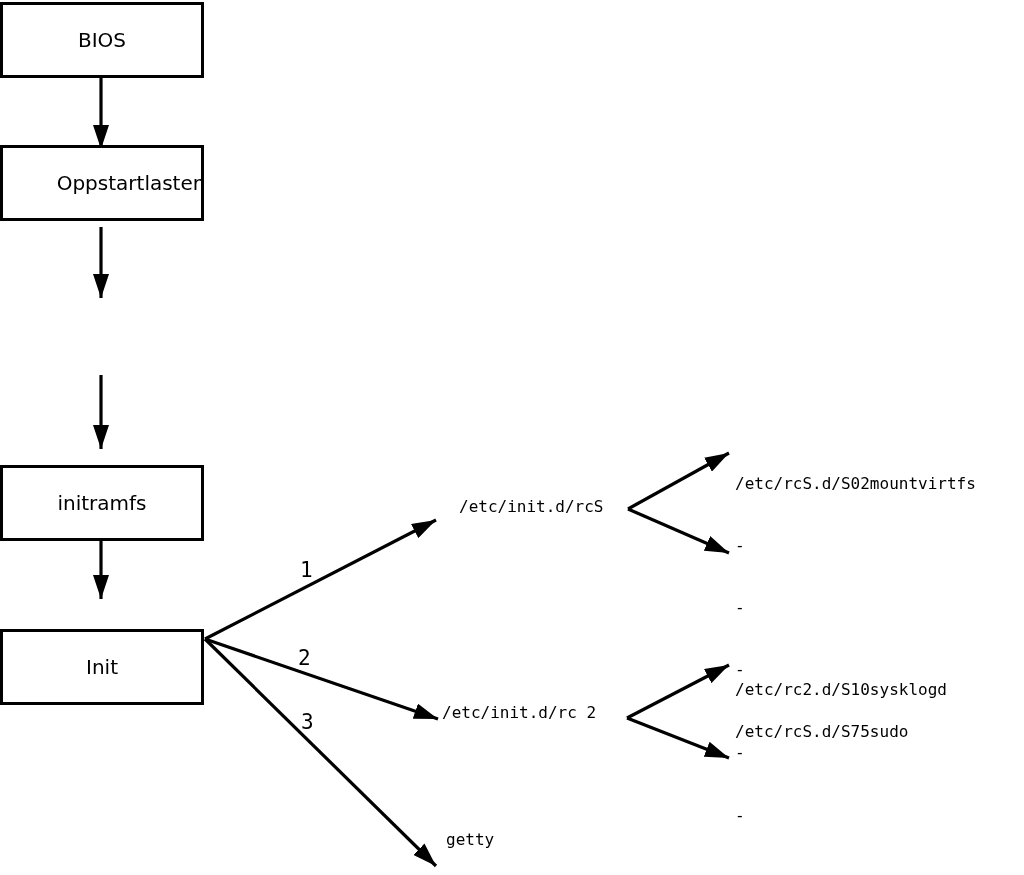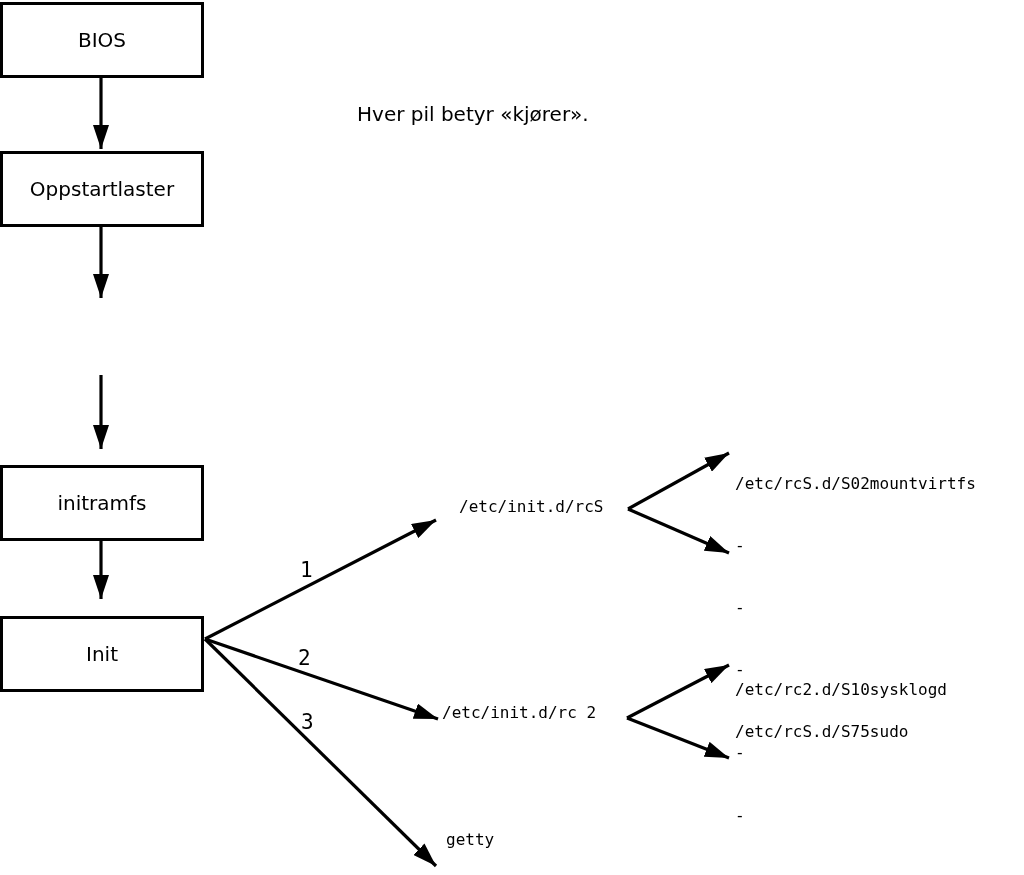--- a/index.html
+++ b/index.html
@@ -30,24 +30,24 @@
     height: 76px;
     box-sizing: border-box;
     border: 3px solid #000000;
     background: #ffffff;
     display: flex;
     align-items: center;
     justify-content: center;
     font-size: 20px;
   }
   .box-bios          { top: 2px; }
-  .box-bootloader    { top: 151px; }
+  .box-bootloader    { top: 145px; justify-content: flex-end; }
   .box-kernel        { top: 300px; }
   .box-initramfs     { top: 465px; }
-  .box-init          { top: 616px; }
+  .box-init          { top: 629px; }
 
   .caption {
     position: absolute;
     left: 357px;
     top: 103px;
     font-size: 20px;
     line-height: 23px;
     white-space: nowrap;
   }
   .mono {
@@ -115,21 +115,20 @@
   <div class="flow-box box-bootloader">
     <span>Oppstartlaster</span>
   </div>
   <div class="flow-box box-initramfs">
     <span>initramfs</span>
   </div>
   <div class="flow-box box-init">
     <span>Init</span>
   </div>
 
-  <div class="caption">Hver pil betyr «kjører».</div>
 
   <div class="branch-num num-1">1</div>
   <div class="branch-num num-2">2</div>
   <div class="branch-num num-3">3</div>
 
   <div class="mono target-rcs">/etc/init.d/rcS</div>
   <div class="mono target-rc2">/etc/init.d/rc 2</div>
   <div class="mono target-getty">getty</div>
 
   <div class="mono script-list list-rcs">

